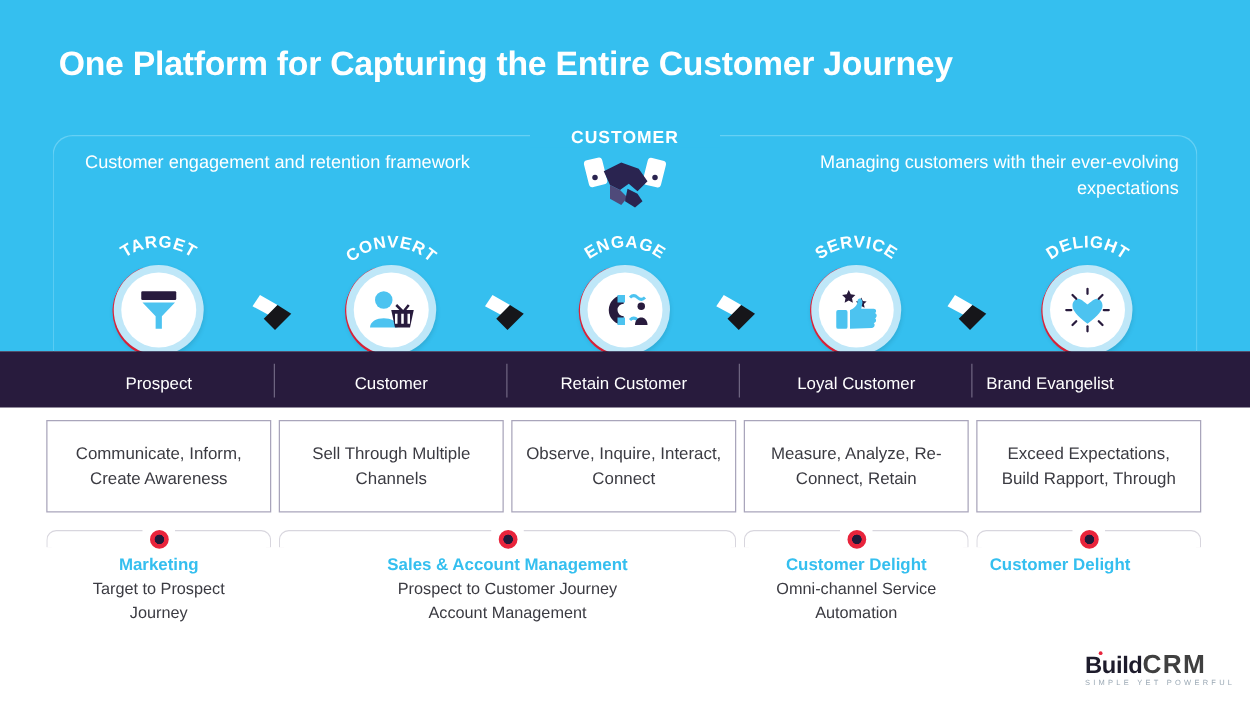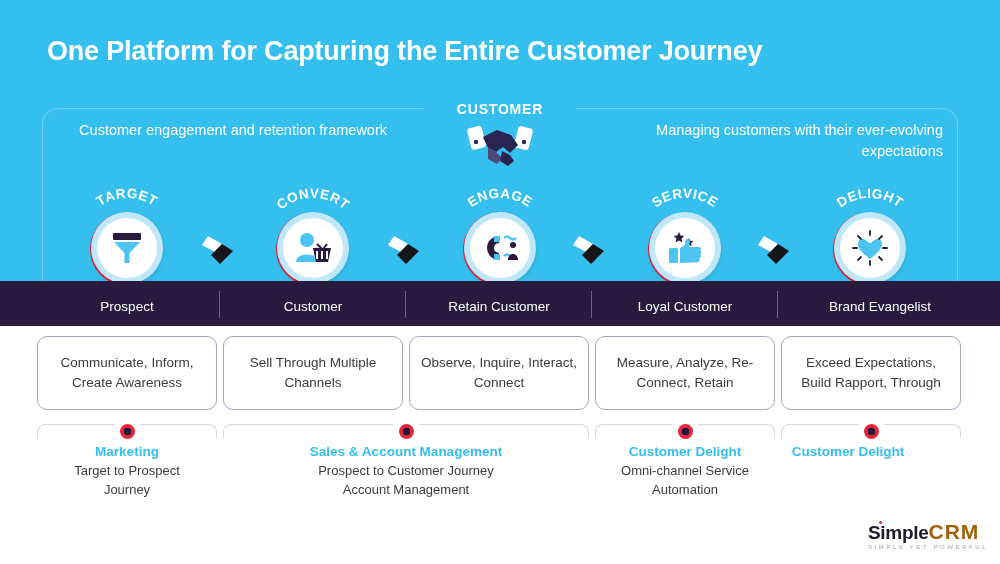--- a/index.html
+++ b/index.html
@@ -50,21 +50,21 @@
     left: 424px; top: 100px;
     width: 152px; height: 18px;
     background: #35bfef;
   }
   .caption {
     position: absolute;
     font-size: 14.5px;
     line-height: 1.45;
     color: #ffffff;
   }
-  .caption-left  { left: 57px;  top: 120px; width: 330px; text-align: right; }
+  .caption-left  { left: 57px;  top: 120px; width: 330px; text-align: center; }
   .caption-right { right: 57px; top: 120px; width: 330px; text-align: right; }
 
   .customer-title {
     position: absolute;
     left: 0; top: 101px;
     width: 1000px;
     text-align: center;
     font-size: 14px;
     font-weight: bold;
     letter-spacing: 0.8px;
@@ -151,21 +151,21 @@
     width: 1px; height: 27px;
     background: #6d6480;
   }
 
   
   .card {
     position: absolute;
     top: 336px;
     height: 74px;
     border: 1px solid #a9a5bb;
-    border-radius: 10px;
+    border-radius: 0;
     background: #ffffff;
     box-sizing: border-box;
     display: flex;
     align-items: center;
     justify-content: center;
     text-align: center;
     font-size: 13.5px;
     line-height: 1.5;
     color: #3b3b42;
     padding: 0 8px;
@@ -228,21 +228,21 @@
   }
   .logo-simple { color: #1d1b2b; position: relative; }
   .logo-dot {
     position: absolute;
     left: 11px; top: -1px;
     width: 3px; height: 3px;
     border-radius: 50%;
     background: #e8243c;
   }
   .logo-crm {
-    color: #a16207;
+    color: #404040;
     font-size: 21px;
     letter-spacing: 1px;
   }
   .logo-tag {
     font-size: 6px;
     letter-spacing: 2.6px;
     color: #9aa8b4;
     margin-top: 2px;
     white-space: nowrap;
   }
@@ -403,21 +403,21 @@
   <div class="band"></div>
   <div class="band-div" style="left:219px"></div>
   <div class="band-div" style="left:405px"></div>
   <div class="band-div" style="left:591px"></div>
   <div class="band-div" style="left:777px"></div>
 
   <div class="band-label" style="left:37px;  width:180px">Prospect</div>
   <div class="band-label" style="left:223px; width:180px">Customer</div>
   <div class="band-label" style="left:409px; width:180px">Retain Customer</div>
   <div class="band-label" style="left:595px; width:180px">Loyal Customer</div>
-  <div class="band-label" style="left:790px; width:180px">Brand Evangelist</div>
+  <div class="band-label" style="left:750px; width:180px">Brand Evangelist</div>
 
   <div class="card" style="left:37px;  width:180px">Communicate, Inform, Create Awareness</div>
   <div class="card" style="left:223px; width:180px">Sell Through Multiple Channels</div>
   <div class="card" style="left:409px; width:180px">Observe,  Inquire, Interact, Connect</div>
   <div class="card" style="left:595px; width:180px">Measure, Analyze, Re-Connect, Retain</div>
   <div class="card" style="left:781px; width:180px">Exceed Expectations, Build Rapport, Through</div>
 
   <div class="bracket" style="left:37px;  width:180px"></div>
   <div class="bracket" style="left:223px; width:366px"></div>
   <div class="bracket" style="left:595px; width:180px"></div>
@@ -447,18 +447,18 @@
     <div class="foot-title">Customer Delight</div>
     <div class="foot-line">Omni-channel Service</div>
     <div class="foot-line">Automation</div>
   </div>
   <div class="foot" style="left:754px; width:188px">
     <div class="foot-title">Customer Delight</div>
   </div>
 
   <div class="logo">
     <div class="logo-word">
-      <span class="logo-simple"><span class="logo-dot"></span><span>Simple</span></span><span class="logo-crm">CRM</span>
+      <span class="logo-simple"><span class="logo-dot"></span><span>Build</span></span><span class="logo-crm">CRM</span>
     </div>
     <div class="logo-tag">SIMPLE YET POWERFUL</div>
   </div>
 
 </div>
 
 </body></html>

